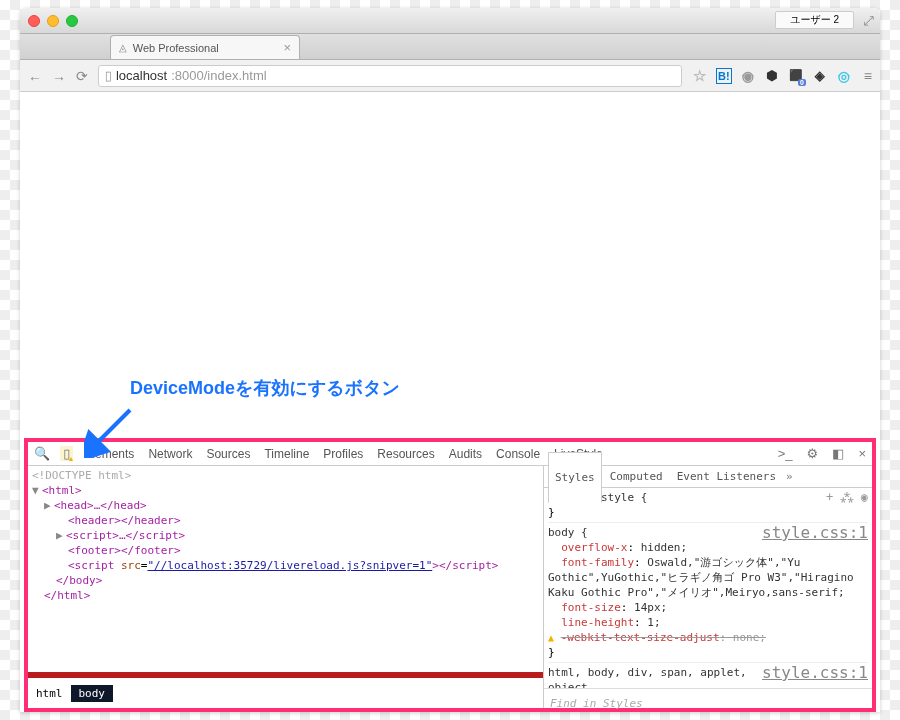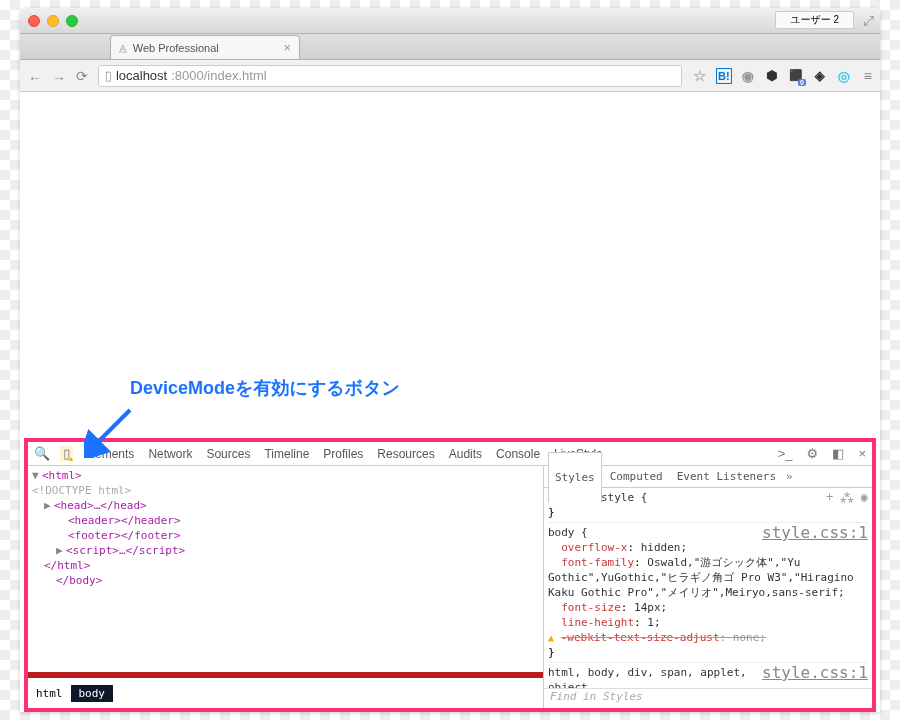--- a/index.html
+++ b/index.html
@@ -77,21 +77,21 @@
 .sp-more { margin-left: 2px; color: #777; }
 .sp-body { flex: 1; padding: 2px 4px; overflow: hidden; line-height: 15px; }
 .sp-rule { margin-bottom: 2px; }
 .sel { color: #333; margin-top: 36px; }
 .prop { color: #c83838; }
 .pval { color: #333; }
 .src { float: right; color: #888; text-decoration: underline; font-size: 16px; }
 .hdr-icons { float: right; color: #999; display: flex; gap: 7px; font-size: 12px; }
 .warn { color: #f0b400; font-size: 10px; }
 .strike { text-decoration: line-through; color: #999; }
-.sp-footer { height: 20px; border-top: 1px solid #ddd; padding: 1px 6px; color: #aaa; font-style: italic; font-size: 11px; }
+.sp-footer { height: 20px; border-top: 1px solid #ddd; padding: 8px 6px; color: #aaa; font-style: italic; font-size: 11px; }
 </style>
 </head>
 <body>
 
 <div class="checker-bg"></div>
 
 <div class="browser">
 
   <div class="titlebar">
     <div class="traffic">
@@ -165,28 +165,29 @@
           <span class="ico">&gt;_</span>
           <span class="ico">⚙</span>
           <span class="ico">◧</span>
           <span class="ico">×</span>
         </div>
       </div>
 
       <div class="dt-body">
         <div class="dom-panel">
           <div class="dom-tree">
+            <div class="line grey">&lt;!DOCTYPE html&gt;</div>
             <div class="line"><span class="arrow-t">▼</span><span class="tag">&lt;html&gt;</span></div>
-            <div class="line grey">&lt;!DOCTYPE html&gt;</div>
             <div class="line ind1"><span class="arrow-t">▶</span><span class="tag">&lt;head&gt;…&lt;/head&gt;</span></div>
             <div class="line ind3"><span class="tag">&lt;header&gt;&lt;/header&gt;</span></div>
+            <div class="line ind2"><span class="arrow-t">▶</span><span class="tag">&lt;script&gt;…&lt;/script&gt;</span></div>
             <div class="line ind3"><span class="tag">&lt;footer&gt;&lt;/footer&gt;</span></div>
-            <div class="line ind2"><span class="arrow-t">▶</span><span class="tag">&lt;script&gt;…&lt;/script&gt;</span></div>
+            <div class="line ind3"><span class="tag">&lt;script </span><span class="attr">src</span>=<span class="val">"//localhost:35729/livereload.js?snipver=1"</span><span class="tag">&gt;&lt;/script&gt;</span></div>
+            <div class="line ind2"><span class="tag">&lt;/body&gt;</span></div>
             <div class="line ind1"><span class="tag">&lt;/html&gt;</span></div>
-            <div class="line ind2"><span class="tag">&lt;/body&gt;</span></div>
           </div>
           <div class="breadcrumb">
             <span class="crumb">html</span>
             <span class="crumb active">body</span>
           </div>
         </div>
 
         <div class="styles-panel">
           <div class="sp-tabs">
             <span class="sp-tab active">Styles</span>

